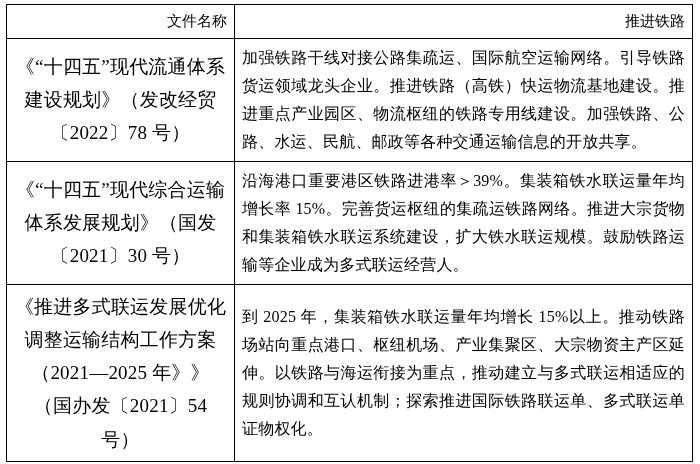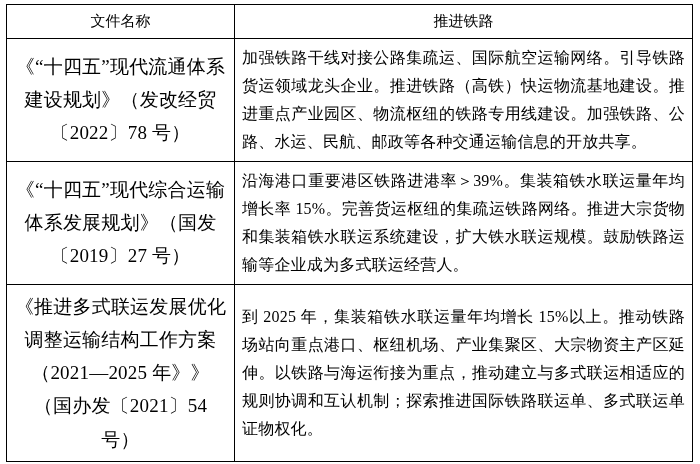--- a/index.html
+++ b/index.html
@@ -25,21 +25,21 @@
     width: 686px;
     margin: 4px 0 0 6px;
   }
   table.doc-table td,
   table.doc-table th {
     border: 1px solid #000000;
     vertical-align: middle;
     padding: 5px 7px;
   }
   thead th {
-    text-align: center;
+    text-align: right;
     font-weight: normal;
     font-size: 15px;
     line-height: 1.5;
     padding-top: 7px;
     padding-bottom: 7px;
   }
   col.col-name { width: 228px; }
   col.col-content { width: 458px; }
 
   td.cell-name {
@@ -70,21 +70,21 @@
         <th>文件名称</th>
         <th>推进铁路</th>
       </tr>
     </thead>
     <tbody>
       <tr>
         <td class="cell-name">《“十四五”现代流通体系建设规划》（发改经贸〔2022〕78 号）</td>
         <td class="cell-content">加强铁路干线对接公路集疏运、国际航空运输网络。引导铁路货运领域龙头企业。推进铁路（高铁）快运物流基地建设。推进重点产业园区、物流枢纽的铁路专用线建设。加强铁路、公路、水运、民航、邮政等各种交通运输信息的开放共享。</td>
       </tr>
       <tr>
-        <td class="cell-name">《“十四五”现代综合运输体系发展规划》（国发〔2019〕27 号）</td>
+        <td class="cell-name">《“十四五”现代综合运输体系发展规划》（国发〔2021〕30 号）</td>
         <td class="cell-content">沿海港口重要港区铁路进港率＞39%。集装箱铁水联运量年均增长率 15%。完善货运枢纽的集疏运铁路网络。推进大宗货物和集装箱铁水联运系统建设，扩大铁水联运规模。鼓励铁路运输等企业成为多式联运经营人。</td>
       </tr>
       <tr>
         <td class="cell-name">《推进多式联运发展优化调整运输结构工作方案（2021—2025 年》》（国办发〔2021〕54 号）</td>
         <td class="cell-content">到 2025 年，集装箱铁水联运量年均增长 15%以上。推动铁路场站向重点港口、枢纽机场、产业集聚区、大宗物资主产区延伸。以铁路与海运衔接为重点，推动建立与多式联运相适应的规则协调和互认机制；探索推进国际铁路联运单、多式联运单证物权化。</td>
       </tr>
     </tbody>
   </table>
 </div>
 

